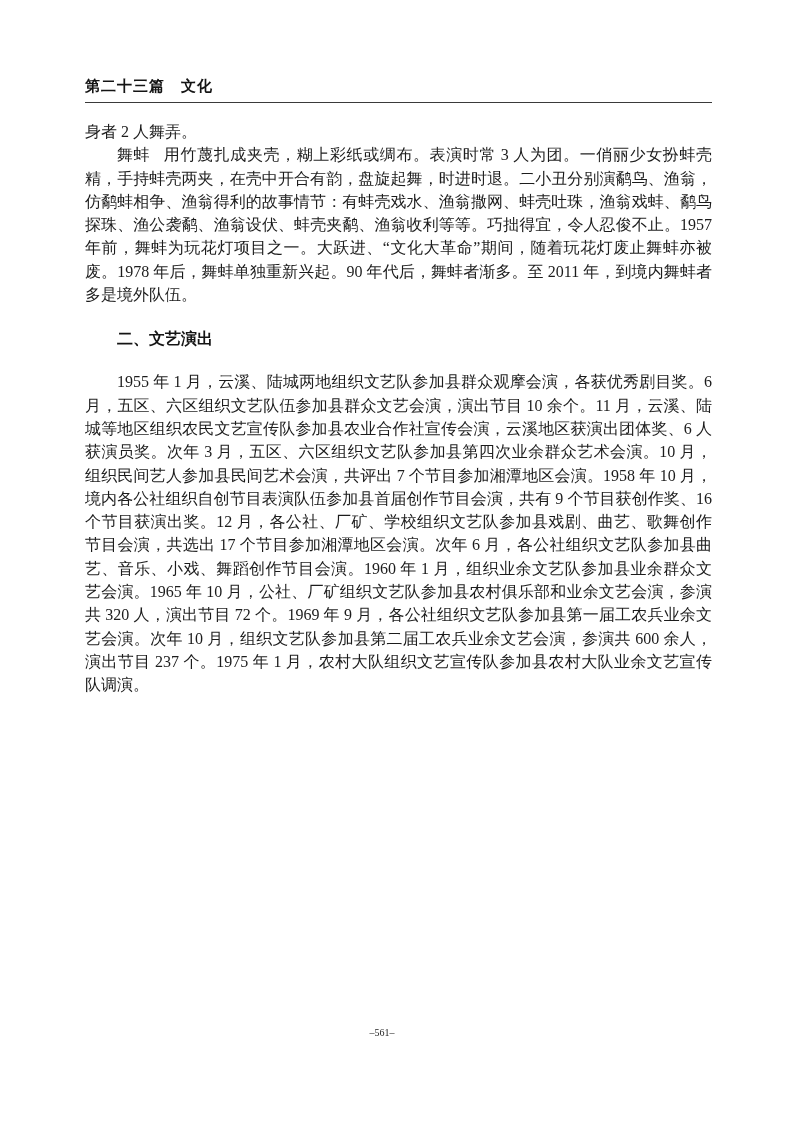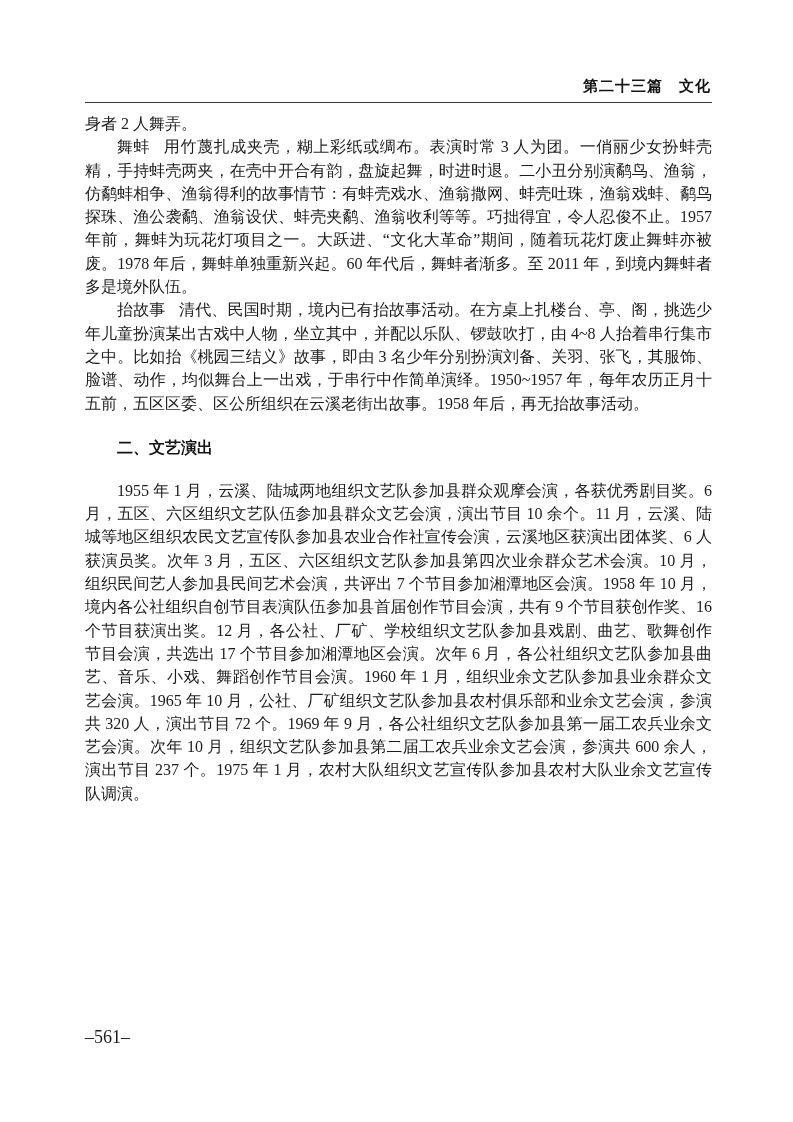--- a/index.html
+++ b/index.html
@@ -18,37 +18,36 @@
   .page {
     position: absolute;
     inset: 0;
     background: #ffffff;
   }
   .running-header {
     position: absolute;
     top: 77px;
     left: 85px;
     width: 626px;
-    text-align: right;
     font-family: Liberation Sans, sans-serif;
     font-weight: bold;
     font-size: 15px;
     letter-spacing: 1px;
     color: #141414;
   }
   .header-rule {
     position: absolute;
     top: 102px;
     left: 85px;
     width: 627px;
     border-top: 1.5px solid #3a3a3a;
   }
   .body-text {
     position: absolute;
-    top: 112px;
+    top: 120px;
     left: 85px;
     width: 627px;
   }
   .para {
     margin: 0;
     font-size: 16px;
     line-height: 23.3px;
     text-align: justify;
     text-indent: 2em;
     word-break: break-all;
@@ -64,44 +63,43 @@
     font-family: Liberation Mono, monospace;
     font-size: 16px;
     font-weight: bold;
     margin: 23px 0 20px 0;
     text-indent: 2em;
     color: #141414;
   }
   .page-number {
     position: absolute;
     top: 1027px;
-    left: 85px;
+    left: 69px;
     width: 626px;
-    text-align: left;
-    font-size: 18px;
+    text-align: center;
+    font-size: 10px;
     color: #1c1c1c;
   }
 </style>
 </head>
 <body>
 
 <div class="page">
 
   <div class="running-header">第二十三篇　文化</div>
   <div class="header-rule"></div>
 
   <div class="body-text">
 
     <p class="para no-indent">身者 2 人舞弄。</p>
 
-    <p class="para"><span class="term">舞蚌</span><span>用竹蔑扎成夹壳，糊上彩纸或绸布。表演时常 3 人为团。一俏丽少女扮蚌壳精，手持蚌壳两夹，在壳中开合有韵，盘旋起舞，时进时退。二小丑分别演鹬鸟、渔翁，仿鹬蚌相争、渔翁得利的故事情节：有蚌壳戏水、渔翁撒网、蚌壳吐珠，渔翁戏蚌、鹬鸟探珠、渔公袭鹬、渔翁设伏、蚌壳夹鹬、渔翁收利等等。巧拙得宜，令人忍俊不止。1957 年前，舞蚌为玩花灯项目之一。大跃进、“文化大革命”期间，随着玩花灯废止舞蚌亦被废。1978 年后，舞蚌单独重新兴起。60 年代后，舞蚌者渐多。至 2011 年，到境内舞蚌者多是境外队伍。</span></p>
+    <p class="para"><span class="term">舞蚌</span><span>用竹蔑扎成夹壳，糊上彩纸或绸布。表演时常 3 人为团。一俏丽少女扮蚌壳精，手持蚌壳两夹，在壳中开合有韵，盘旋起舞，时进时退。二小丑分别演鹬鸟、渔翁，仿鹬蚌相争、渔翁得利的故事情节：有蚌壳戏水、渔翁撒网、蚌壳吐珠，渔翁戏蚌、鹬鸟探珠、渔公袭鹬、渔翁设伏、蚌壳夹鹬、渔翁收利等等。巧拙得宜，令人忍俊不止。1957 年前，舞蚌为玩花灯项目之一。大跃进、“文化大革命”期间，随着玩花灯废止舞蚌亦被废。1978 年后，舞蚌单独重新兴起。90 年代后，舞蚌者渐多。至 2011 年，到境内舞蚌者多是境外队伍。</span></p>
 
 
 
-    <p class="para"><span class="term">抬故事</span><span>清代、民国时期，境内已有抬故事活动。在方桌上扎楼台、亭、阁，挑选少年儿童扮演某出古戏中人物，坐立其中，并配以乐队、锣鼓吹打，由 4~8 人抬着串行集市之中。比如抬《桃园三结义》故事，即由 3 名少年分别扮演刘备、关羽、张飞，其服饰、脸谱、动作，均似舞台上一出戏，于串行中作简单演绎。1950~1957 年，每年农历正月十五前，五区区委、区公所组织在云溪老街出故事。1958 年后，再无抬故事活动。</span></p>
 
 
     <h2 class="section-heading">二、文艺演出</h2>
 
     <p class="para">1955 年 1 月，云溪、陆城两地组织文艺队参加县群众观摩会演，各获优秀剧目奖。6 月，五区、六区组织文艺队伍参加县群众文艺会演，演出节目 10 余个。11 月，云溪、陆城等地区组织农民文艺宣传队参加县农业合作社宣传会演，云溪地区获演出团体奖、6 人获演员奖。次年 3 月，五区、六区组织文艺队参加县第四次业余群众艺术会演。10 月，组织民间艺人参加县民间艺术会演，共评出 7 个节目参加湘潭地区会演。1958 年 10 月，境内各公社组织自创节目表演队伍参加县首届创作节目会演，共有 9 个节目获创作奖、16 个节目获演出奖。12 月，各公社、厂矿、学校组织文艺队参加县戏剧、曲艺、歌舞创作节目会演，共选出 17 个节目参加湘潭地区会演。次年 6 月，各公社组织文艺队参加县曲艺、音乐、小戏、舞蹈创作节目会演。1960 年 1 月，组织业余文艺队参加县业余群众文艺会演。1965 年 10 月，公社、厂矿组织文艺队参加县农村俱乐部和业余文艺会演，参演共 320 人，演出节目 72 个。1969 年 9 月，各公社组织文艺队参加县第一届工农兵业余文艺会演。次年 10 月，组织文艺队参加县第二届工农兵业余文艺会演，参演共 600 余人，演出节目 237 个。1975 年 1 月，农村大队组织文艺宣传队参加县农村大队业余文艺宣传队调演。</p>
 
   </div>
 
   <div class="page-number">–561–</div>
 

